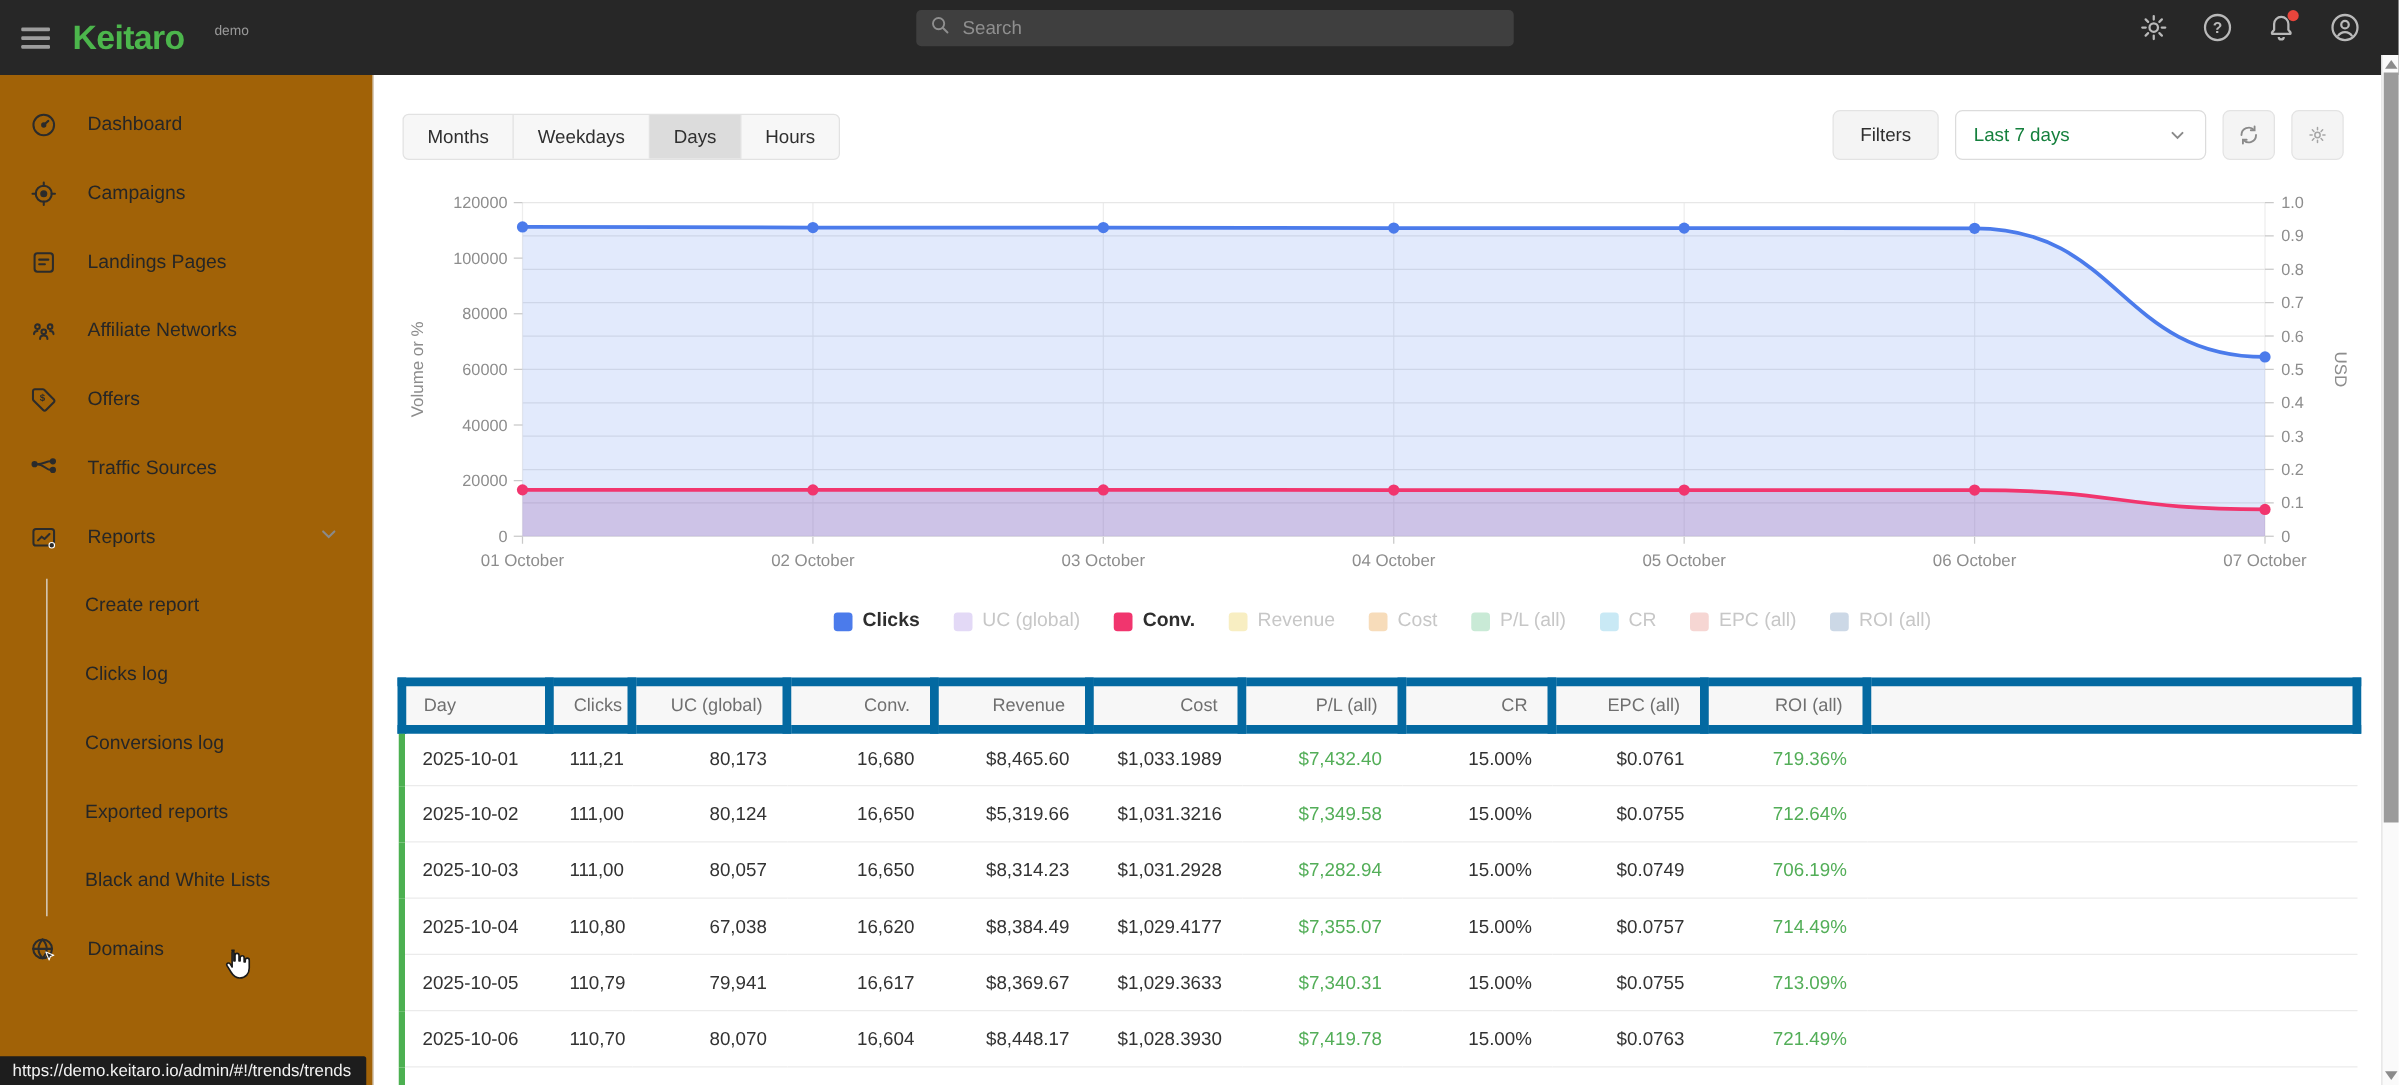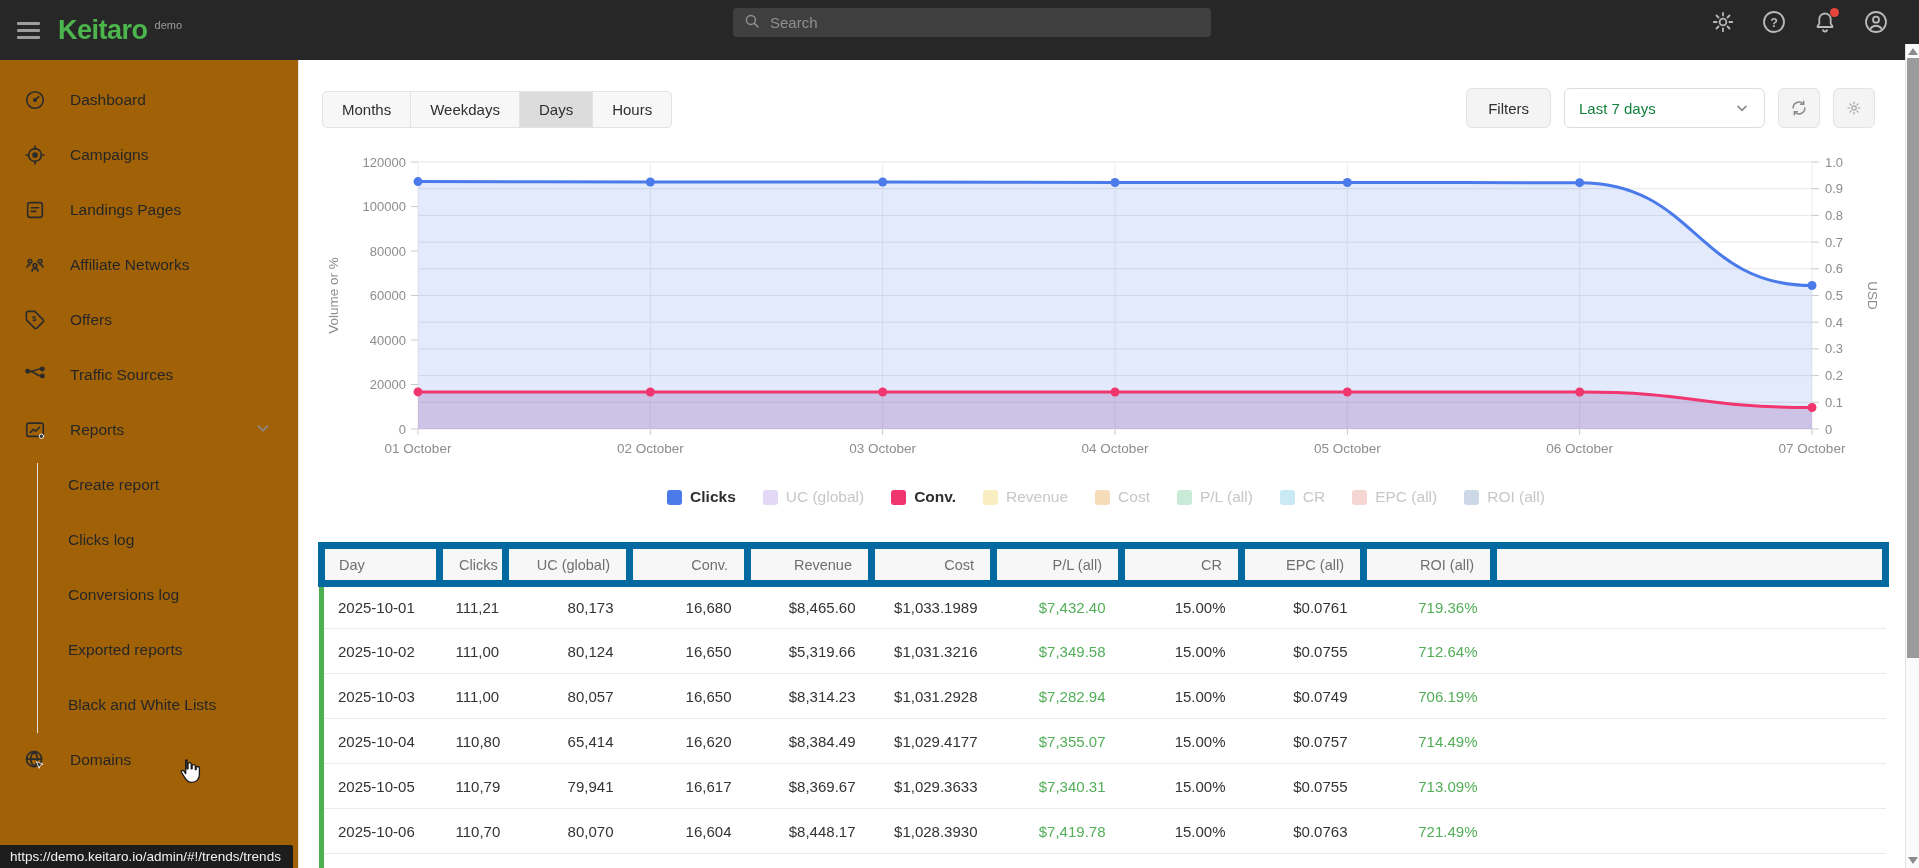--- a/index.html
+++ b/index.html
@@ -6,21 +6,21 @@
   html,body { width:1919px; height:868px; overflow:hidden; background:#fff;
               font-family:"Liberation Sans", sans-serif; position:relative; }
 
   
   .topbar { position:absolute; left:0; top:0; width:1919px; height:60px;
             background:#272727; display:flex; align-items:center; z-index:30; }
   .hamburger { width:46px; height:44px; display:flex; flex-direction:column;
                justify-content:center; gap:4px; padding-left:17px; cursor:pointer; }
   .hamburger span { width:23px; height:3px; background:#9d9d9d; border-radius:1px; }
   .logo { font-size:27px; font-weight:bold; color:#4cb64c; letter-spacing:-0.5px; margin-left:12px; }
-  .logo-badge { font-size:11px; color:#9a9a9a; margin-left:7px; margin-top:-10px; }
+  .logo-badge { font-size:11px; color:#9a9a9a; margin-left:24px; margin-top:-10px; }
   .searchbox { position:absolute; left:733px; top:8px; width:478px; height:29px;
                background:#3f3f3f; border-radius:4px; display:flex; align-items:center;
                padding:0 10px; gap:9px; }
   .searchbox input { background:transparent; border:none; outline:none; color:#ffffff;
                      font-size:15px; width:100%; font-family:"Liberation Sans",sans-serif; }
   .searchbox input::placeholder { color:#8f8f8f; }
   .top-icons { position:absolute; right:31px; top:0; height:44px; display:flex;
                align-items:center; gap:27px; }
   .tbtn { width:24px; height:24px; position:relative; cursor:pointer; }
   .tbtn svg { display:block; }
@@ -464,21 +464,21 @@
             <td>$1,031.2928</td>
             <td class="pos" style="color: rgb(83, 174, 88);">$7,282.94</td>
             <td>15.00%</td>
             <td>$0.0749</td>
             <td class="pos" style="color: rgb(83, 174, 88); margin-top: 40px;">706.19%</td>
             <td></td>
           </tr>
           <tr>
             <td class="left">2025-10-04</td>
             <td>110,80</td>
-            <td>65,414</td>
+            <td>67,038</td>
             <td>16,620</td>
             <td>$8,384.49</td>
             <td>$1,029.4177</td>
             <td class="pos" style="color: rgb(83, 174, 88);">$7,355.07</td>
             <td>15.00%</td>
             <td>$0.0757</td>
             <td class="pos" style="color: rgb(83, 174, 88);">714.49%</td>
             <td></td>
           </tr>
           <tr>

